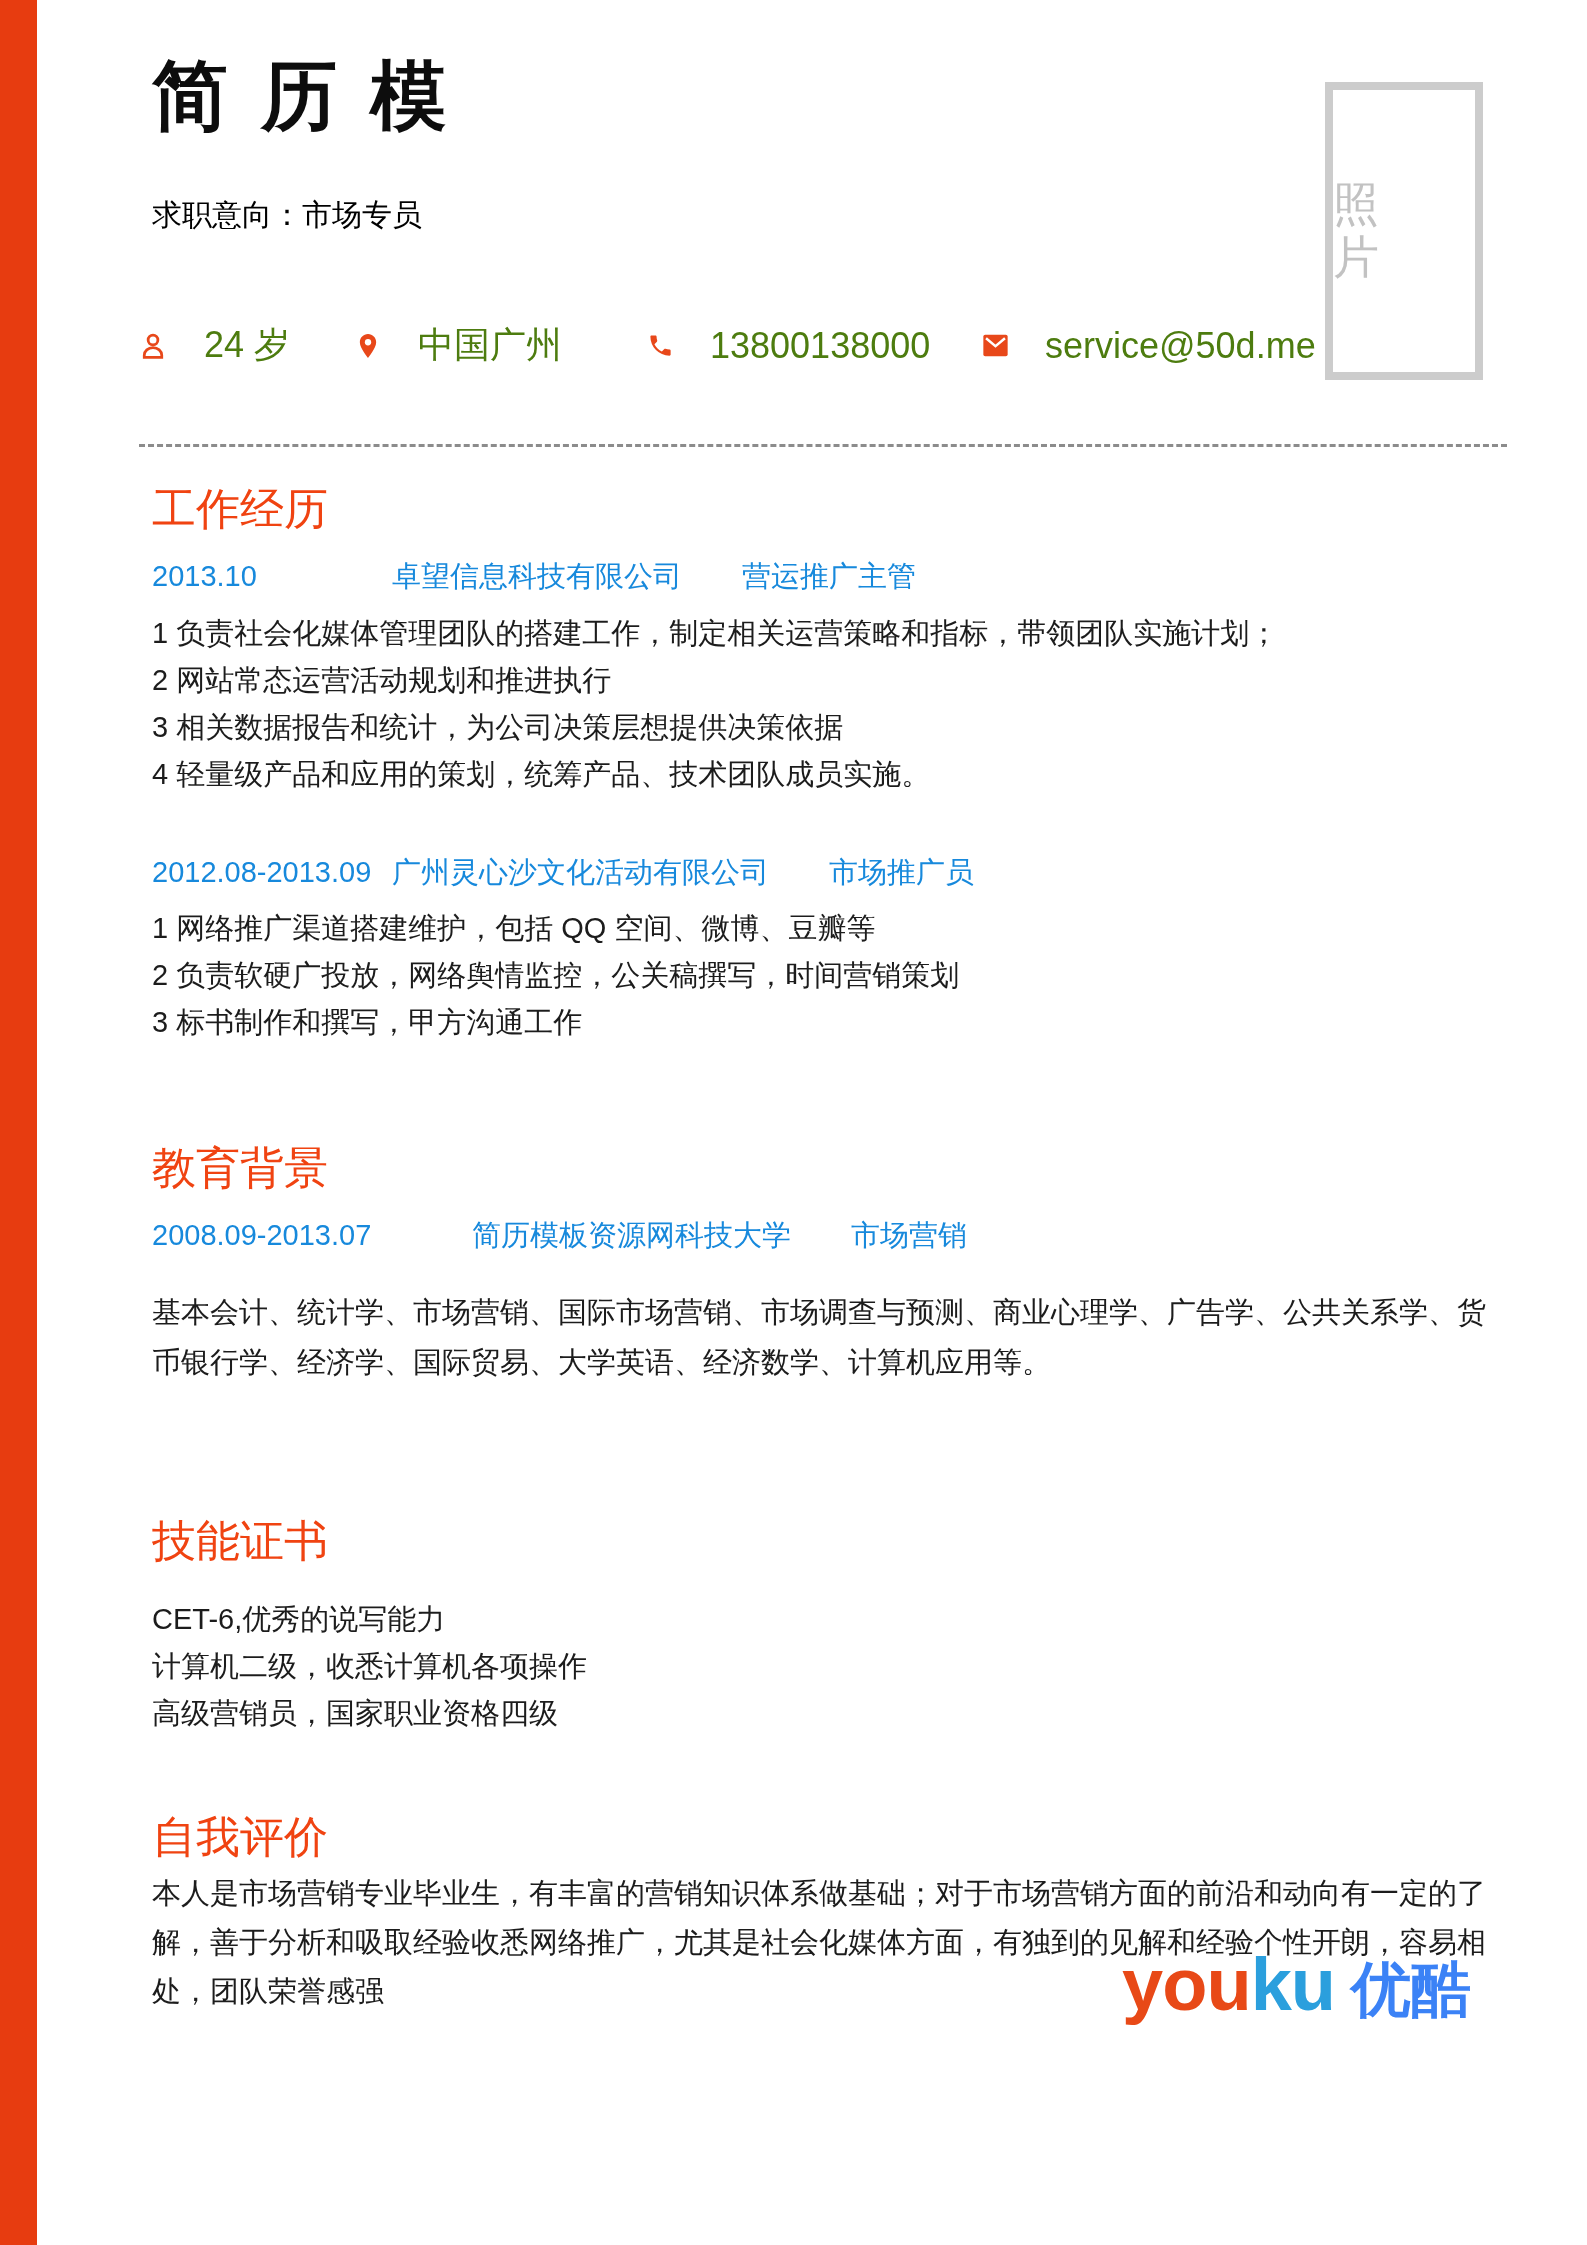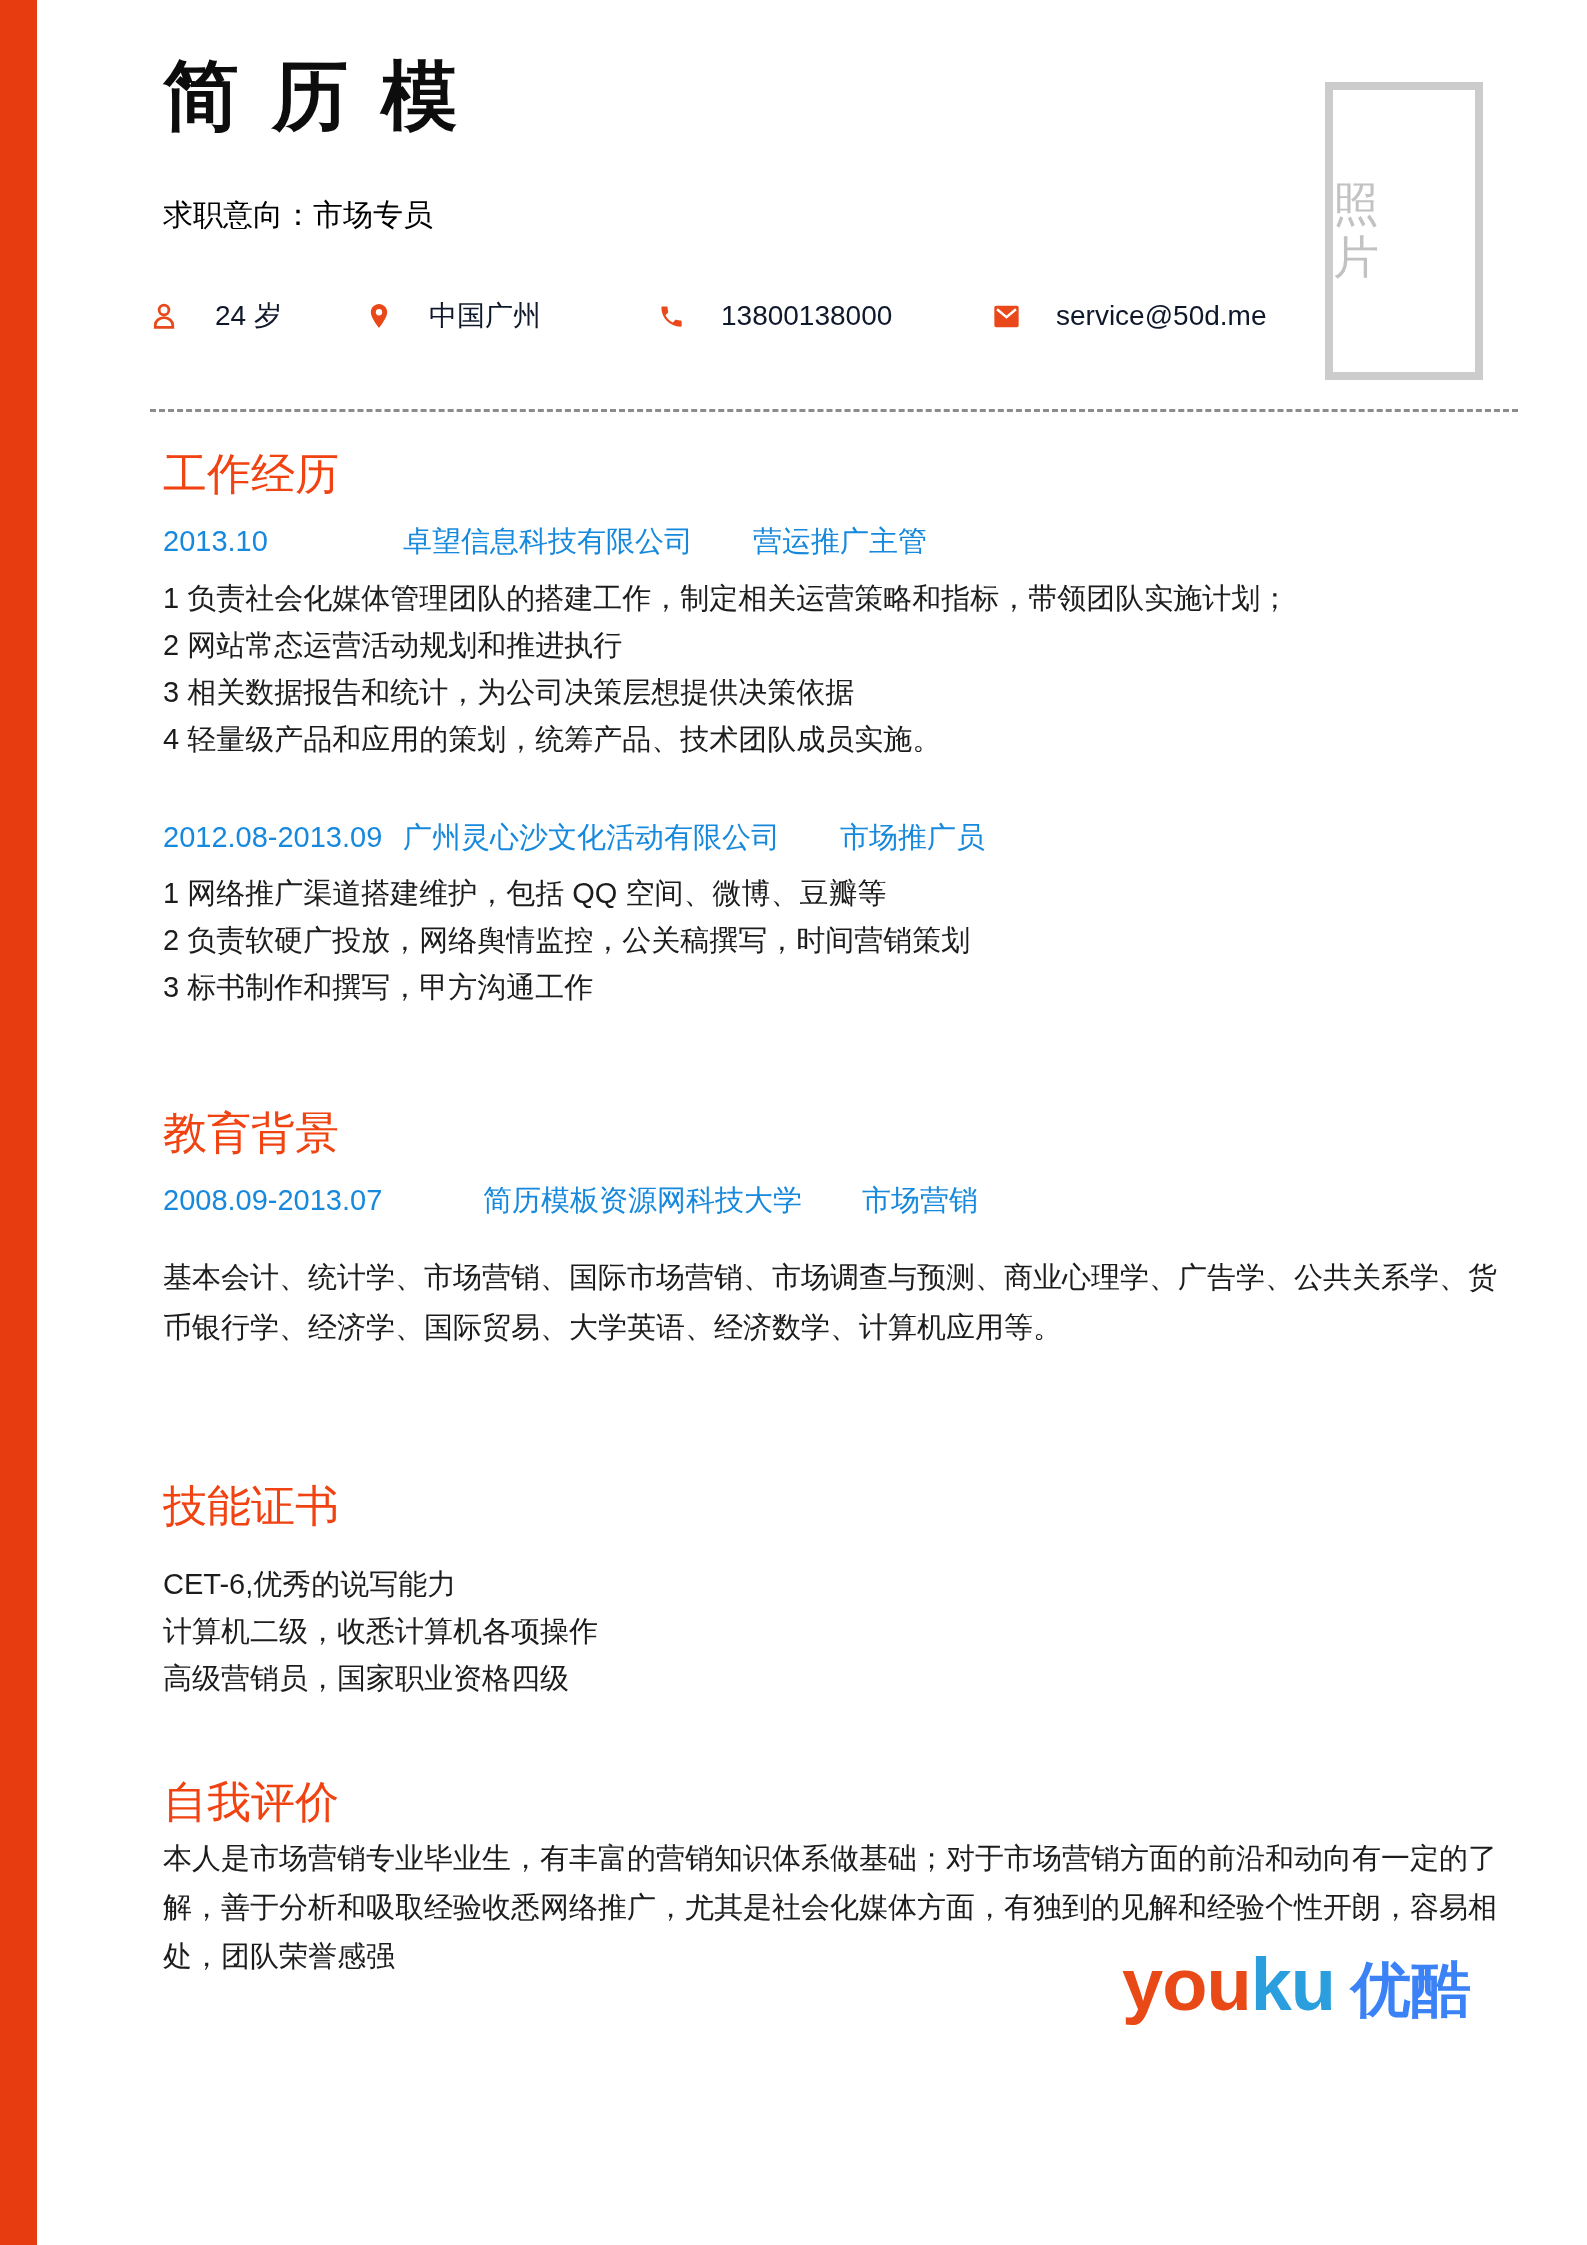--- a/index.html
+++ b/index.html
@@ -5,32 +5,32 @@
   * { margin:0; padding:0; box-sizing:border-box; }
   html,body { background:#ffffff; }
   body { font-family:"Liberation Sans","DejaVu Sans",sans-serif; }
   .page {
     position:relative; width:1587px; height:2245px; background:#ffffff; overflow:hidden;
   }
   .stripe {
     position:absolute; left:0; top:0; width:37px; height:2245px; background:#e73c10;
   }
   .content {
-    position:absolute; left:163px; top:0; width:1355px;
+    position:absolute; left:152px; top:0; width:1355px;
   }
   .name-title {
     margin-top:50px; font-size:76px; font-weight:bold; color:#0d0d0d;
     letter-spacing:6px; line-height:1.2; font-family:"Liberation Sans","DejaVu Sans",sans-serif;
   }
   .objective {
     margin-top:56px; font-size:30px; color:#000000; line-height:1.2;
   }
   .contact-row {
-    margin-top:64px; margin-left:-14px; display:flex; align-items:center;
-    color:#0f172a; font-size:28px;
+    margin-top:88px; margin-left:-14px; display:flex; align-items:center;
+    color:#4d7c0f; font-size:36px;
   }
   .contact-item { display:flex; align-items:center; }
   .contact-item .icn { display:inline-flex; margin-right:36px; flex:none; }
   .contact-item:nth-child(1){ width:216px; }
   .contact-item:nth-child(2){ width:293px; }
   .contact-item:nth-child(3){ width:335px; }
   .divider {
     margin-top:74px; border-top:3px dashed #8c8c8c; width:1368px; margin-left:-13px;
   }
   h2.sec-title {

